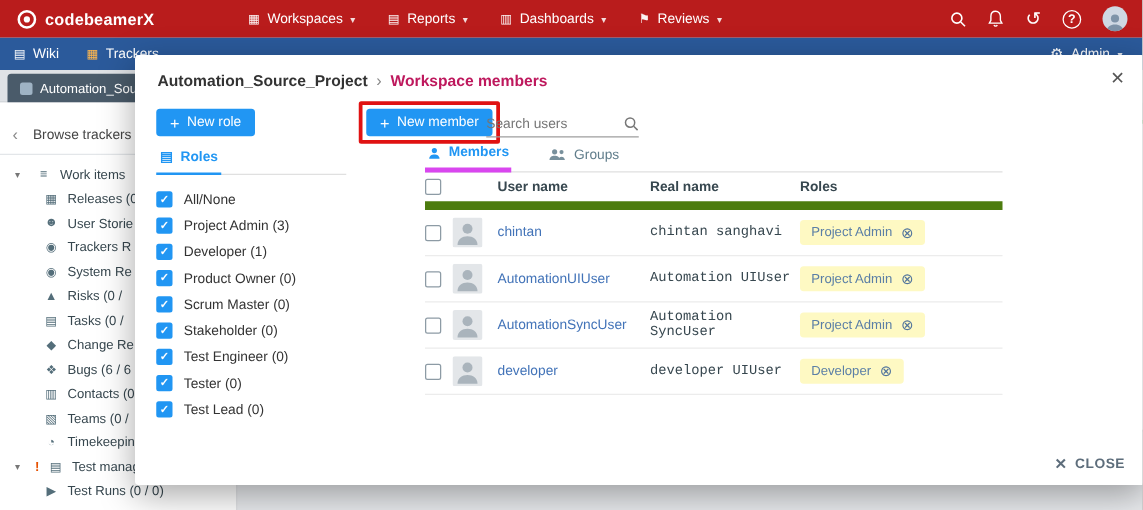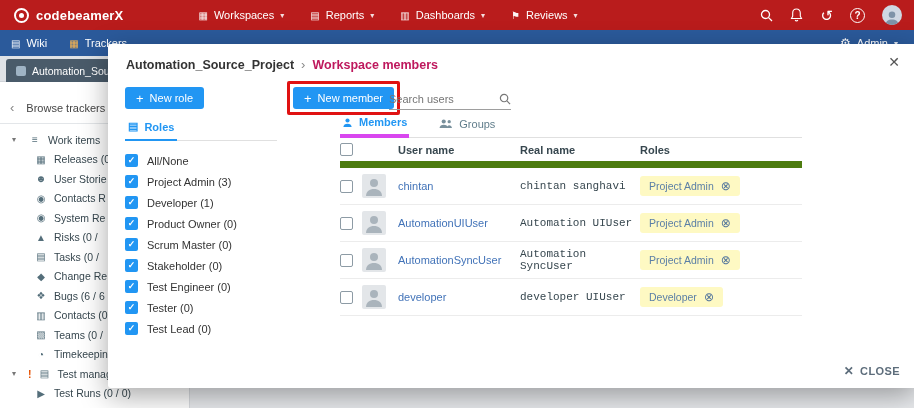--- a/index.html
+++ b/index.html
@@ -199,21 +199,21 @@
           <span>Releases  (0 /</span>
         </div>
         <div class="tree-item">
 
           <span class="tico2">☻</span>
           <span>User Storie</span>
         </div>
         <div class="tree-item">
 
           <span class="tico2">◉</span>
-          <span>Contacts R</span>
+          <span>Trackers R</span>
         </div>
         <div class="tree-item">
 
           <span class="tico2">◉</span>
           <span>System Re</span>
         </div>
         <div class="tree-item">
 
           <span class="tico2">▲</span>
           <span>Risks  (0 /</span>

